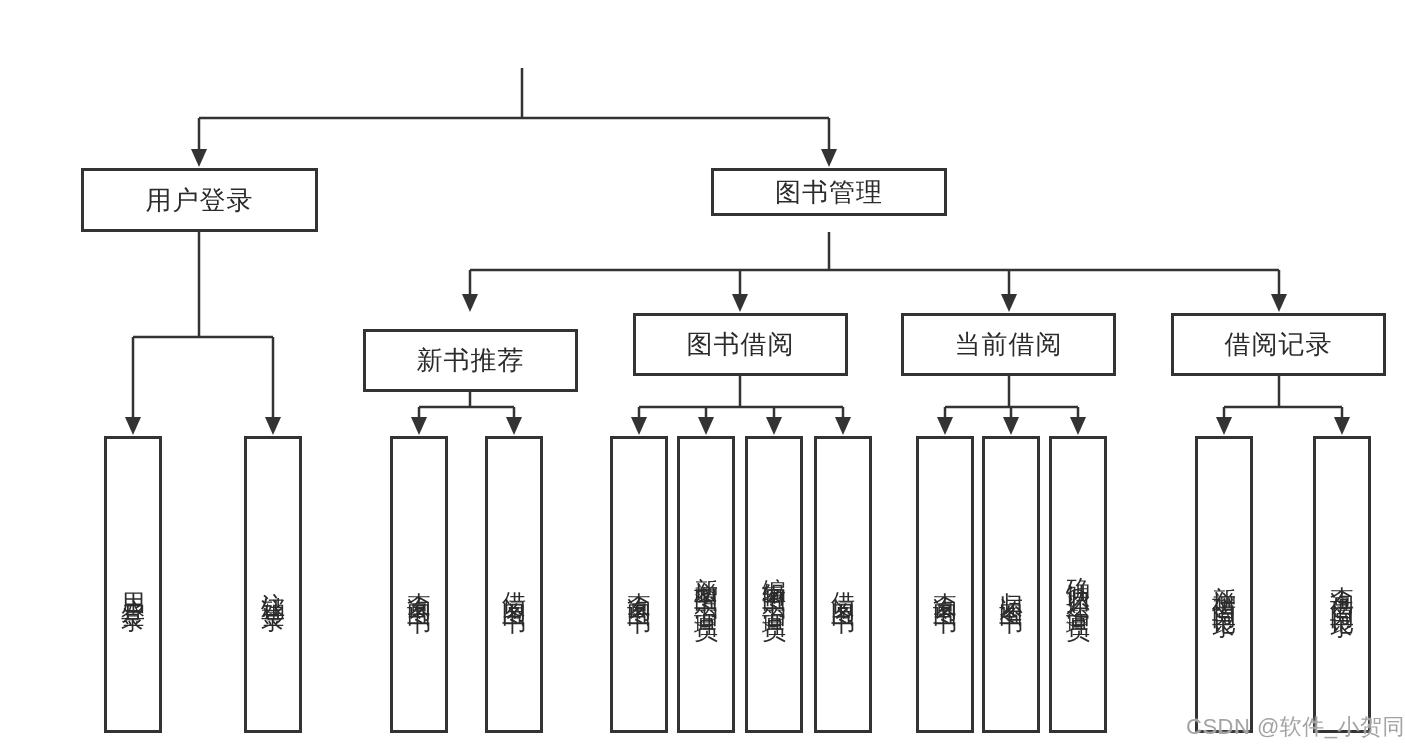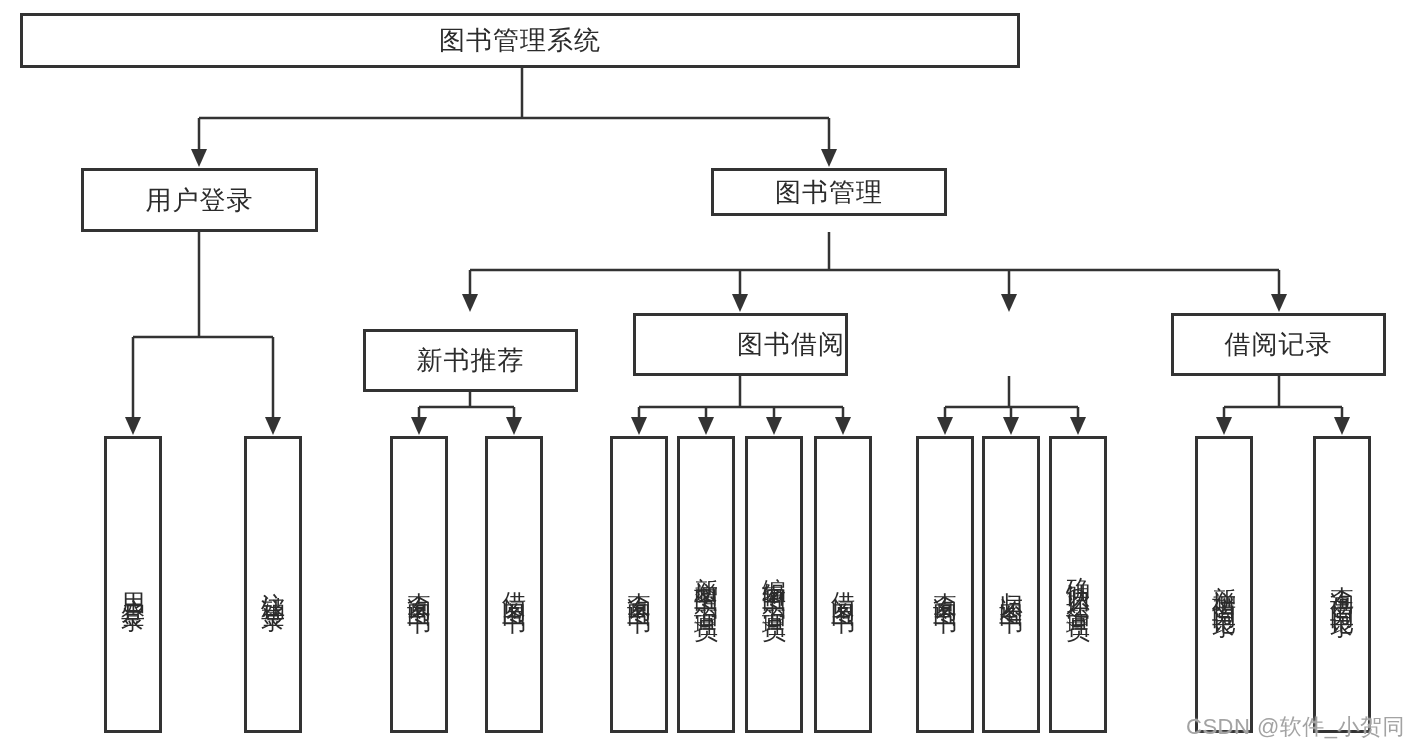--- a/index.html
+++ b/index.html
@@ -80,36 +80,36 @@
     <polygon points="698,417 714,417 706,435" fill="#333333"></polygon>
     <polygon points="766,417 782,417 774,435" fill="#333333"></polygon>
     <polygon points="835,417 851,417 843,435" fill="#333333"></polygon>
     <polygon points="937,417 953,417 945,435" fill="#333333"></polygon>
     <polygon points="1003,417 1019,417 1011,435" fill="#333333"></polygon>
     <polygon points="1070,417 1086,417 1078,435" fill="#333333"></polygon>
     <polygon points="1216,417 1232,417 1224,435" fill="#333333"></polygon>
     <polygon points="1334,417 1350,417 1342,435" fill="#333333"></polygon>
   </svg>
 
-  <div class="node hnode" style="left:20px; top:13px; width:1000px; height:55px;">
-    <span>图书管理系统</span>
-  </div>
 
   <div class="node hnode" style="left:81px; top:168px; width:237px; height:64px;">
     <span>用户登录</span>
   </div>
   <div class="node hnode" style="left:711px; top:168px; width:236px; height:48px;">
     <span>图书管理</span>
   </div>
 
   <div class="node hnode" style="left:363px; top:329px; width:215px; height:63px;">
     <span>新书推荐</span>
   </div>
-  <div class="node hnode" style="left:633px; top:313px; width:215px; height:63px;justify-content:flex-end;">
+  <div class="node hnode" style="left:633px; top:313px; width:215px; height:63px;">
     <span>图书借阅</span>
+  </div>
+  <div class="node hnode" style="left:901px; top:313px; width:215px; height:63px;">
+    <span>当前借阅</span>
   </div>
   <div class="node hnode" style="left:1171px; top:313px; width:215px; height:63px;">
     <span>借阅记录</span>
   </div>
 
   <div class="node vnode" style="left:104px;">
     <span>用户登录</span>
   </div>
   <div class="node vnode" style="left:244px;">
     <span>注销登录</span>

